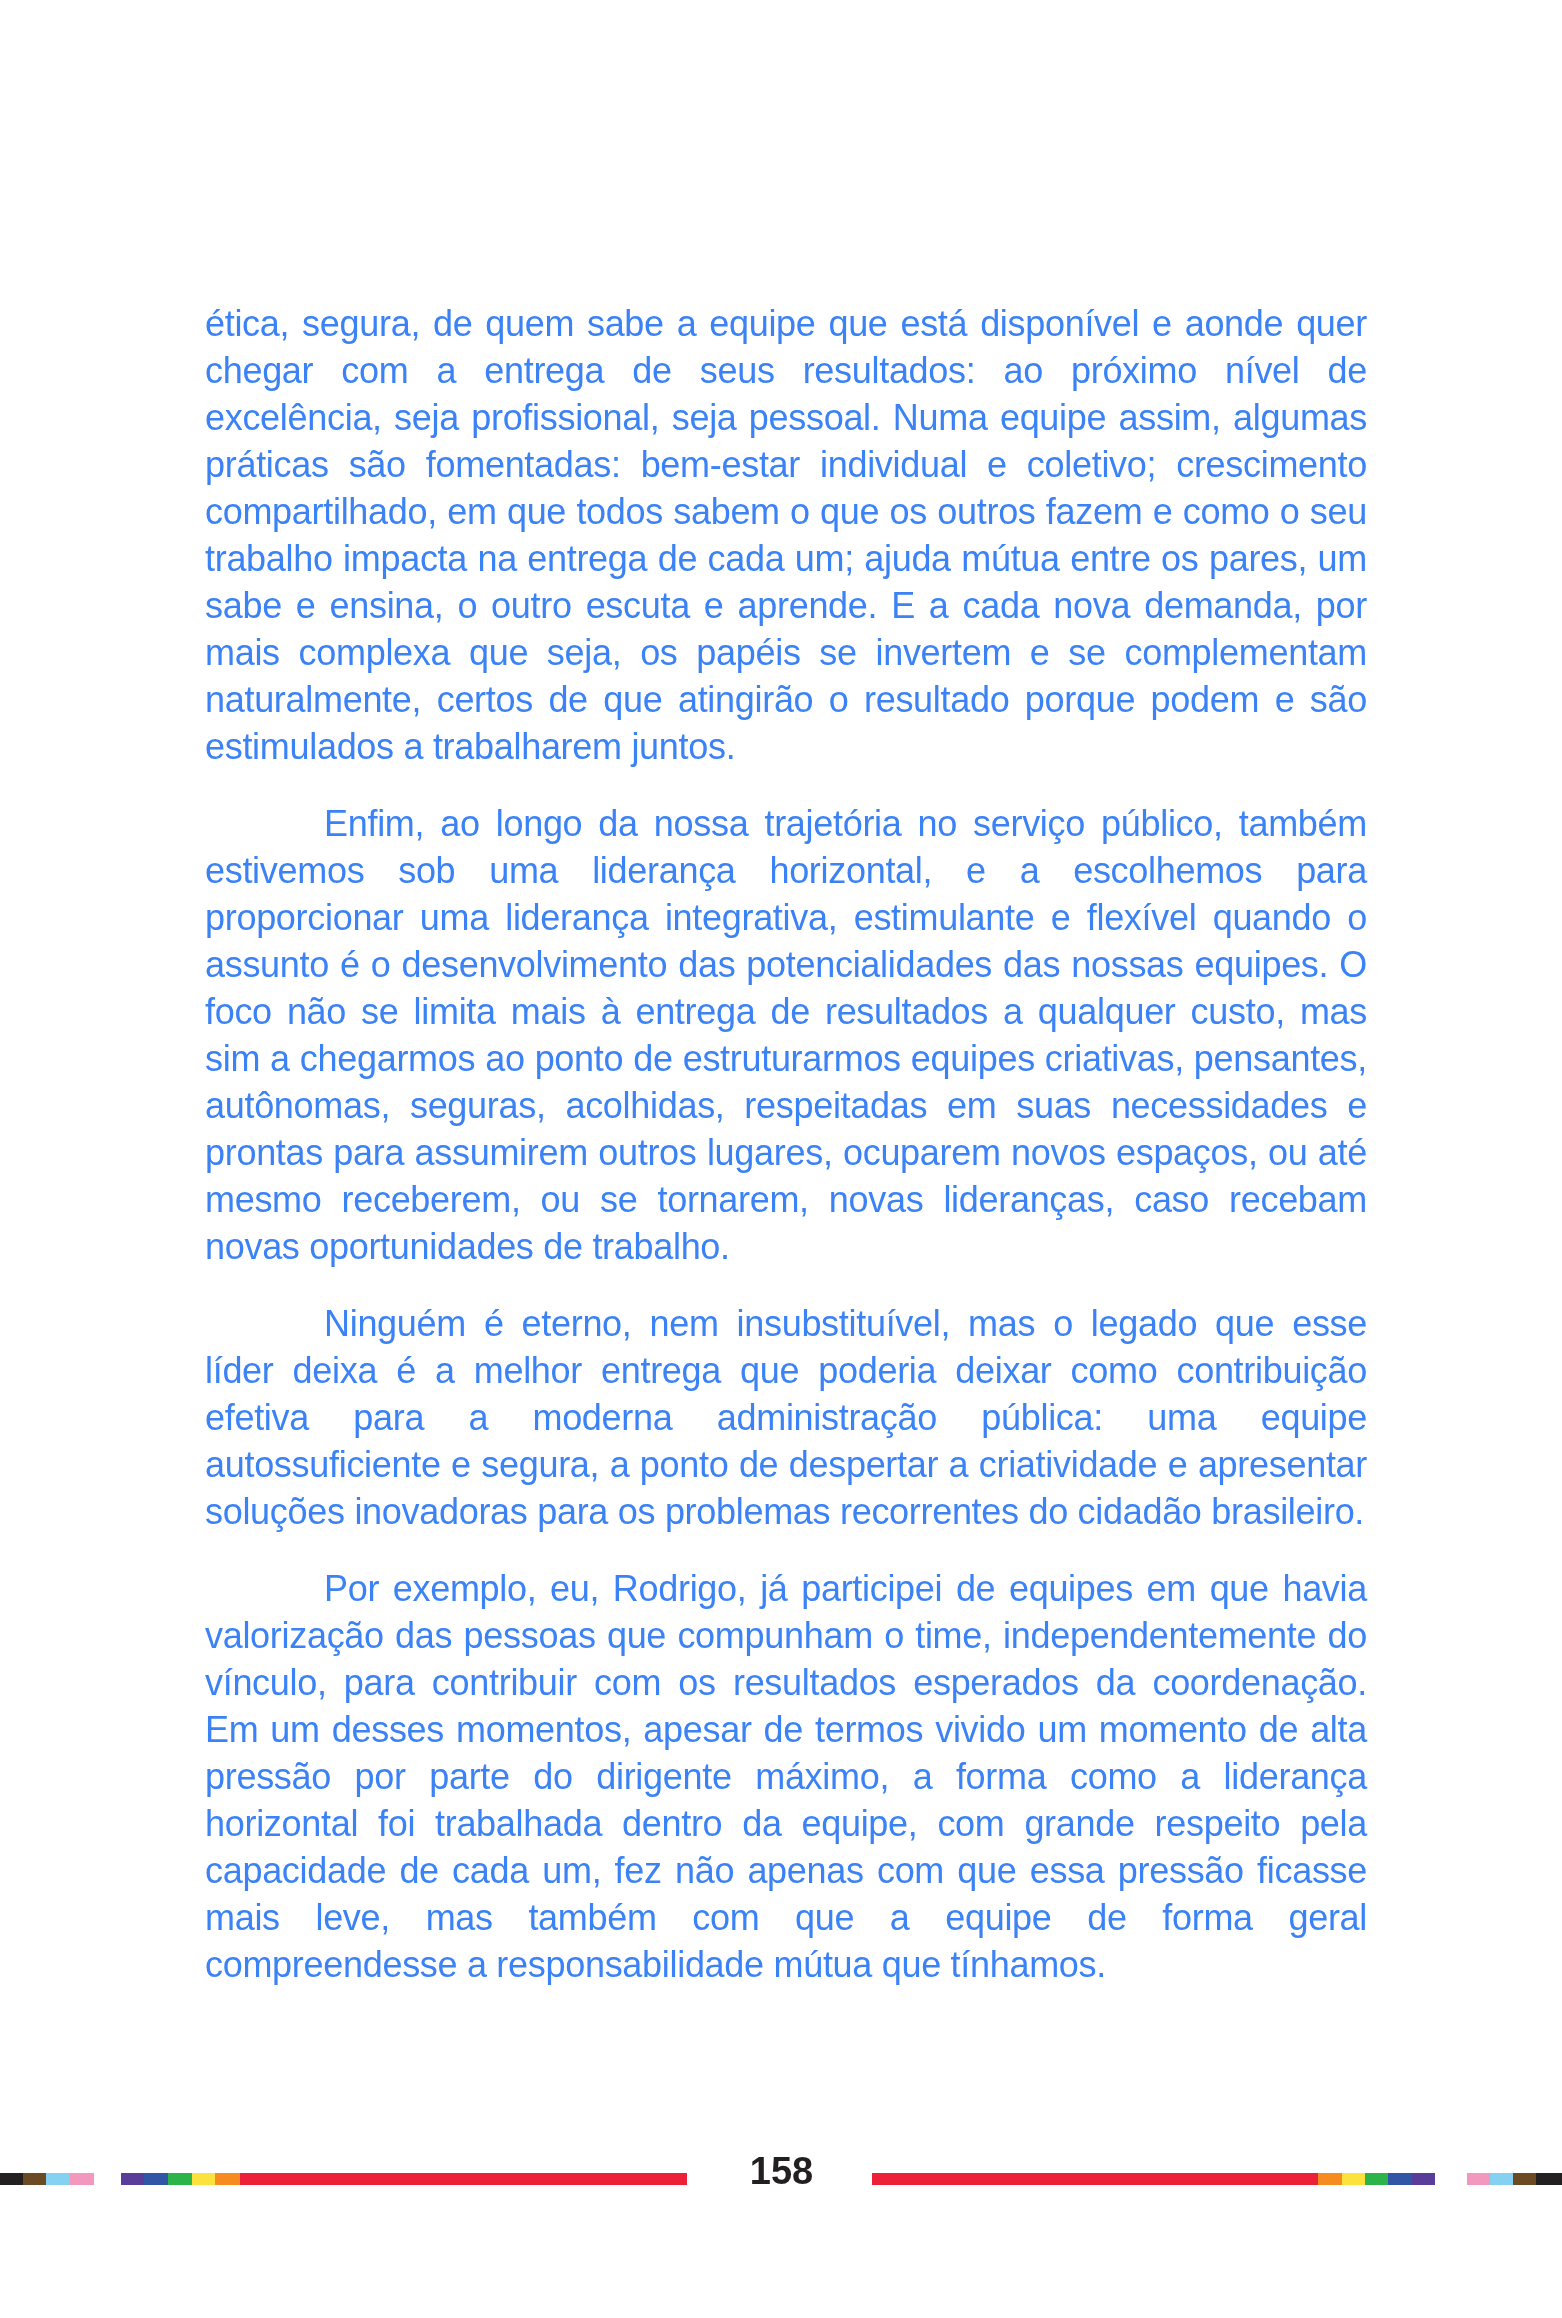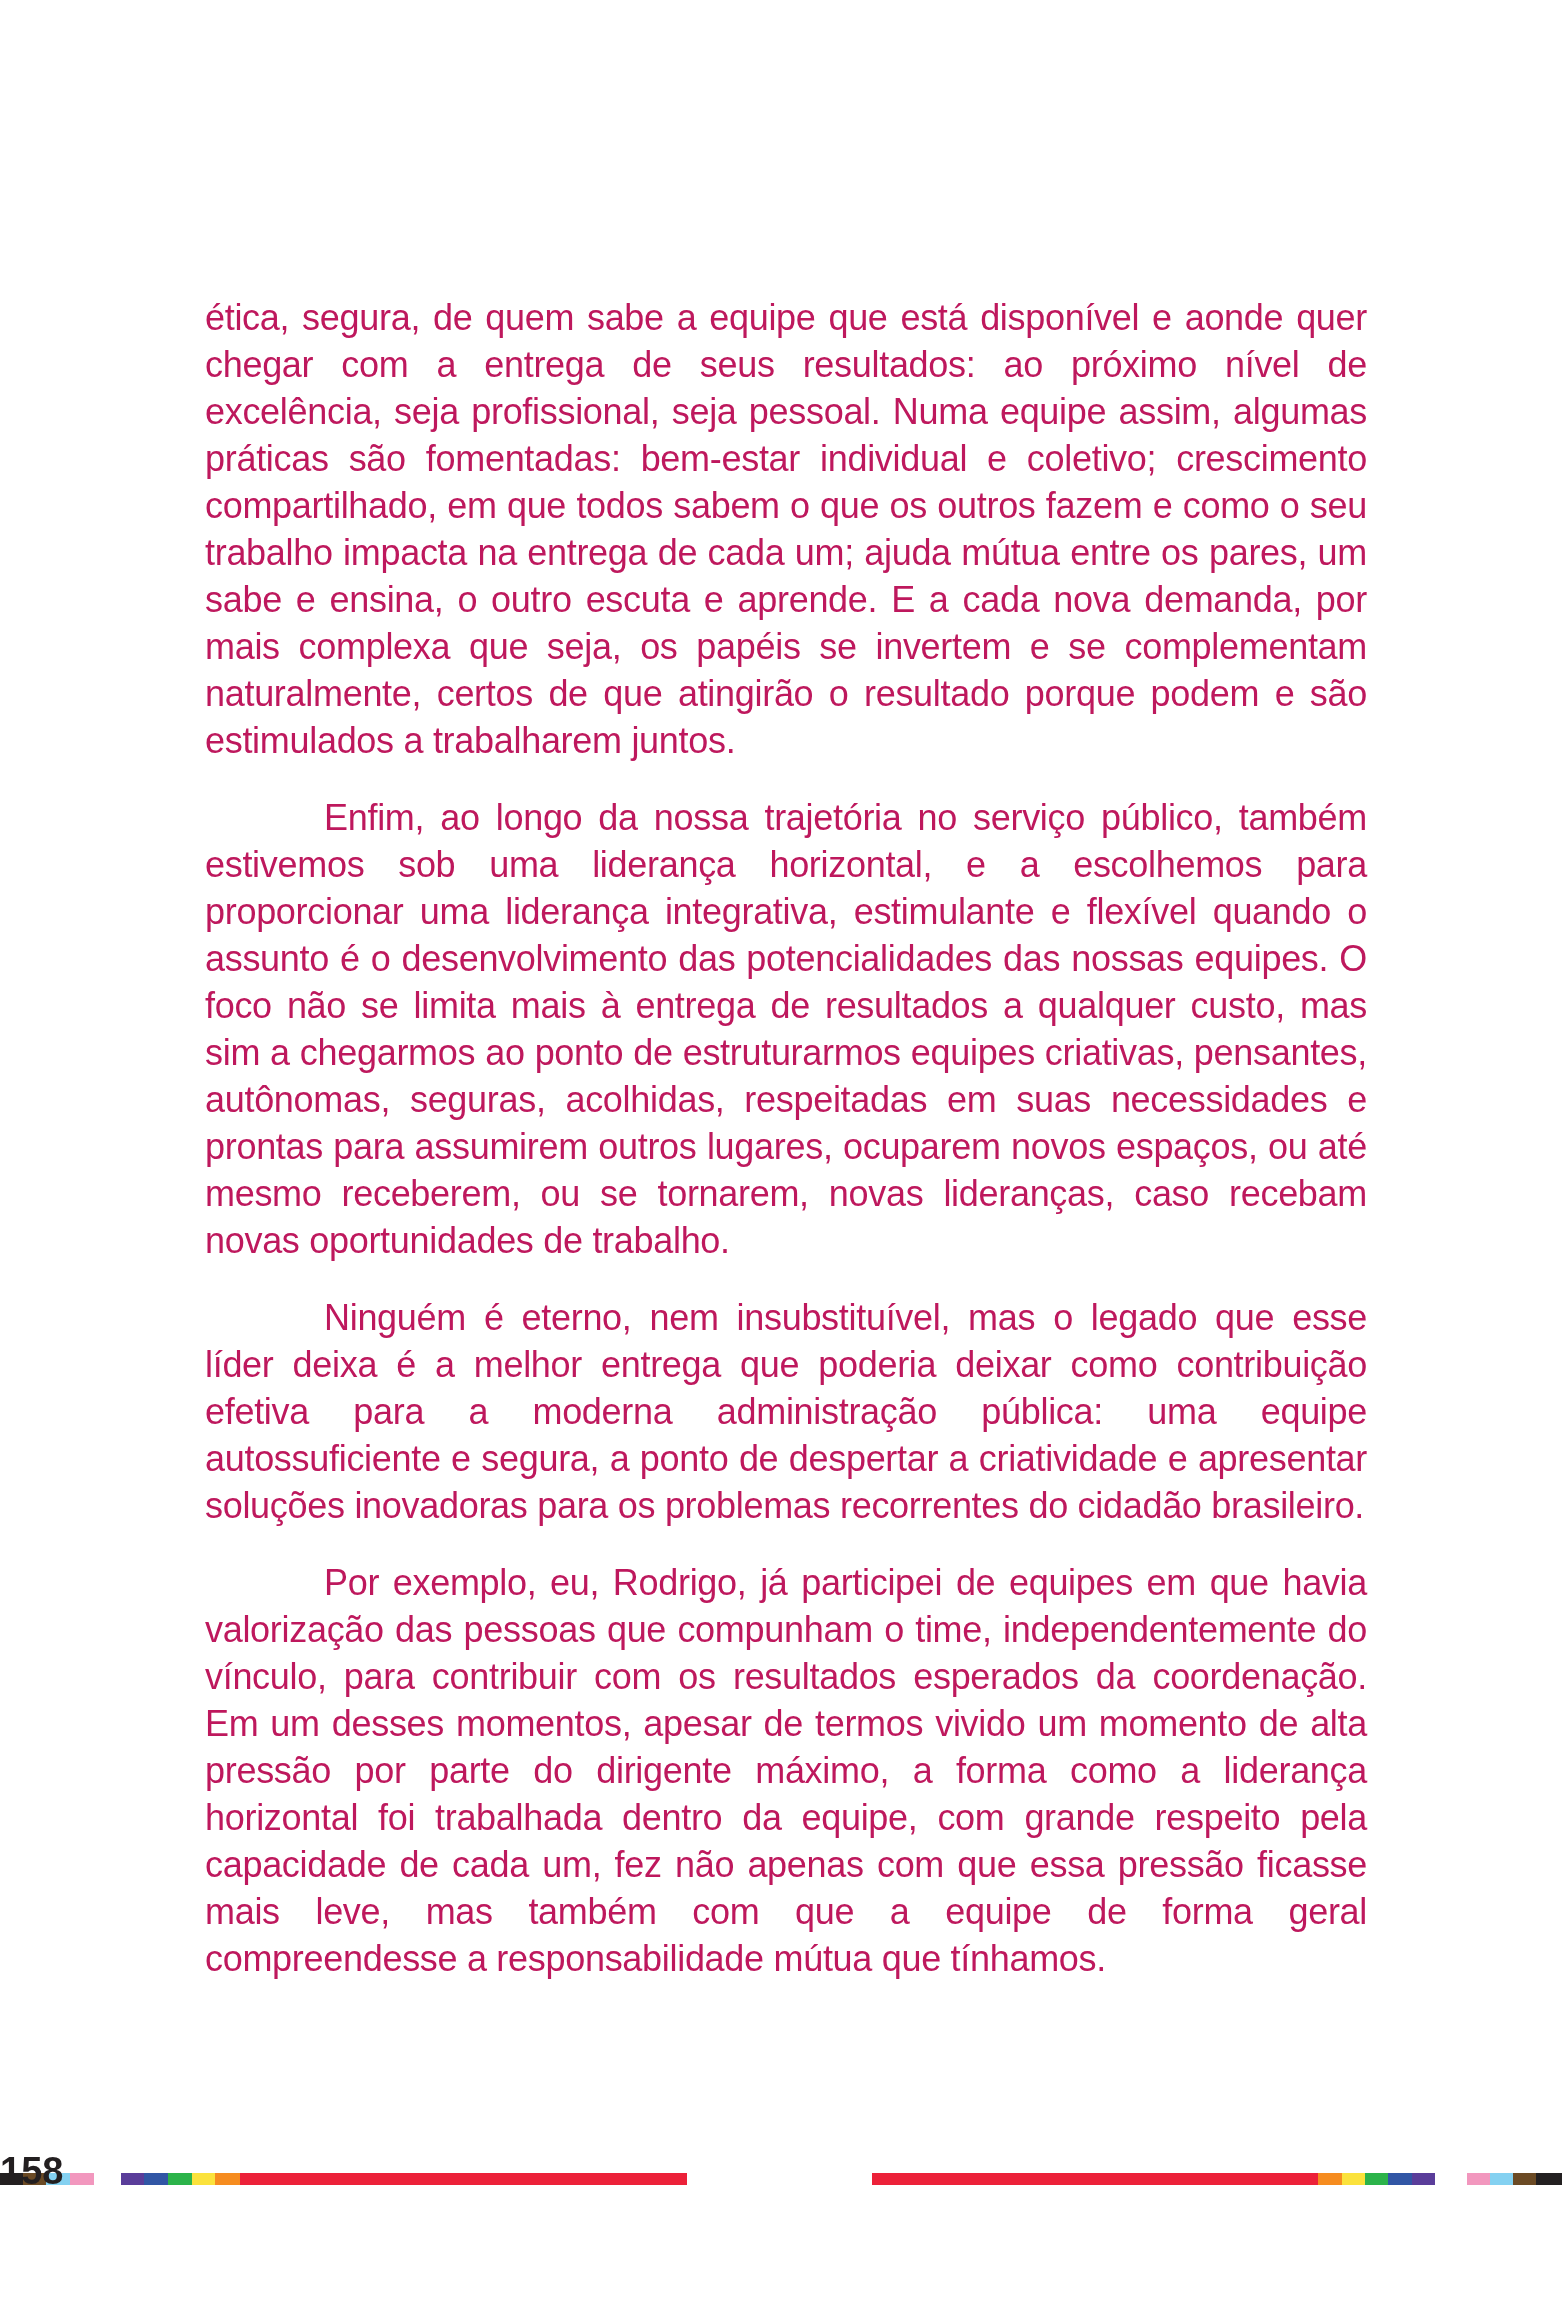--- a/index.html
+++ b/index.html
@@ -52,34 +52,34 @@
   .seg-group.right { right: 0; }
   .seg {
     height: 12px;
     flex: 0 0 auto;
   }
   .page-number {
     position: absolute;
     top: 2152px;
     left: 0;
     width: 1563px;
-    text-align: left;
+    text-align: center;
     font-size: 38px;
     line-height: 38px;
     font-weight: 700;
     letter-spacing: 0px;
     color: #231f20;
   }
 </style>
 </head>
 <body>
 
 <div class="page" style="background: rgb(255, 255, 255);">
 
-  <div class="text-block" style="color: #be185d;">
+  <div class="text-block" style="color: #3b82f6; margin-top: 6px;">
     <p>ética, segura, de quem sabe a equipe que está disponível e aonde quer chegar com a entrega de seus resultados: ao próximo nível de excelência, seja profissional, seja pessoal. Numa equipe assim, algumas práticas são fomentadas: bem-estar individual e coletivo; crescimento compartilhado, em que todos sabem o que os outros fazem e como o seu trabalho impacta na entrega de cada um; ajuda mútua entre os pares, um sabe e ensina, o outro escuta e aprende. E a cada nova demanda, por mais complexa que seja, os papéis se invertem e se complementam naturalmente, certos de que atingirão o resultado porque podem e são estimulados a trabalharem juntos.</p>
     <p class="indented">Enfim, ao longo da nossa trajetória no serviço público, também estivemos sob uma liderança horizontal, e a escolhemos para proporcionar uma liderança integrativa, estimulante e flexível quando o assunto é o desenvolvimento das potencialidades das nossas equipes. O foco não se limita mais à entrega de resultados a qualquer custo, mas sim a chegarmos ao ponto de estruturarmos equipes criativas, pensantes, autônomas, seguras, acolhidas, respeitadas em suas necessidades e prontas para assumirem outros lugares, ocuparem novos espaços, ou até mesmo receberem, ou se tornarem, novas lideranças, caso recebam novas oportunidades de trabalho.</p>
     <p class="indented">Ninguém é eterno, nem insubstituível, mas o legado que esse líder deixa é a melhor entrega que poderia deixar como contribuição efetiva para a moderna administração pública: uma equipe autossuficiente e segura, a ponto de despertar a criatividade e apresentar soluções inovadoras para os problemas recorrentes do cidadão brasileiro.</p>
     <p class="indented">Por exemplo, eu, Rodrigo, já participei de equipes em que havia valorização das pessoas que compunham o time, independentemente do vínculo, para contribuir com os resultados esperados da coordenação. Em um desses momentos, apesar de termos vivido um momento de alta pressão por parte do dirigente máximo, a forma como a liderança horizontal foi trabalhada dentro da equipe, com grande respeito pela capacidade de cada um, fez não apenas com que essa pressão ficasse mais leve, mas também com que a equipe de forma geral compreendesse a responsabilidade mútua que tínhamos.</p>
   </div>
 
   <div class="footer-rule">
     <div class="seg-group left">
         <div class="seg" style="width: 23px; background: rgb(35, 32, 33);"></div>
         <div class="seg" style="width: 23px; background: rgb(107, 74, 36);"></div>

